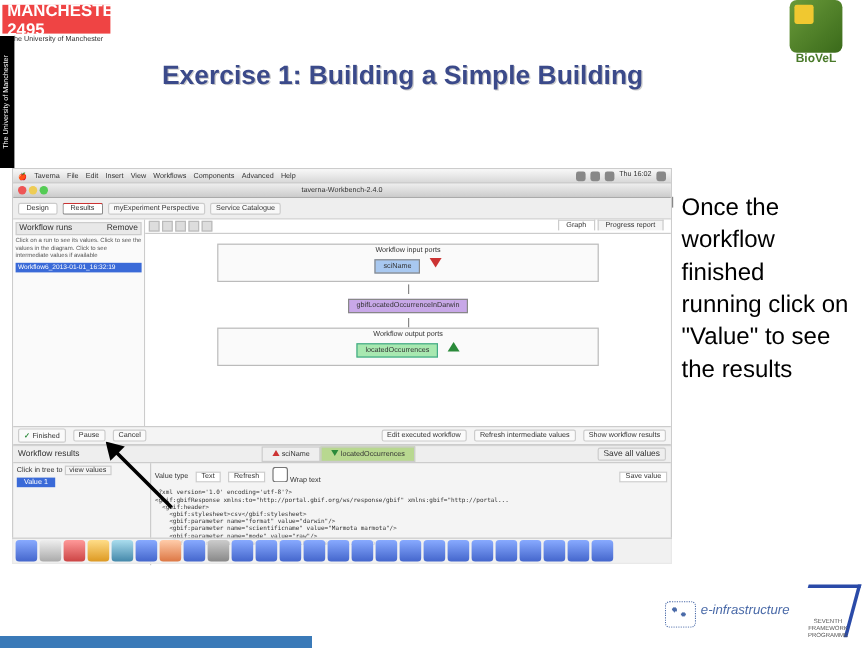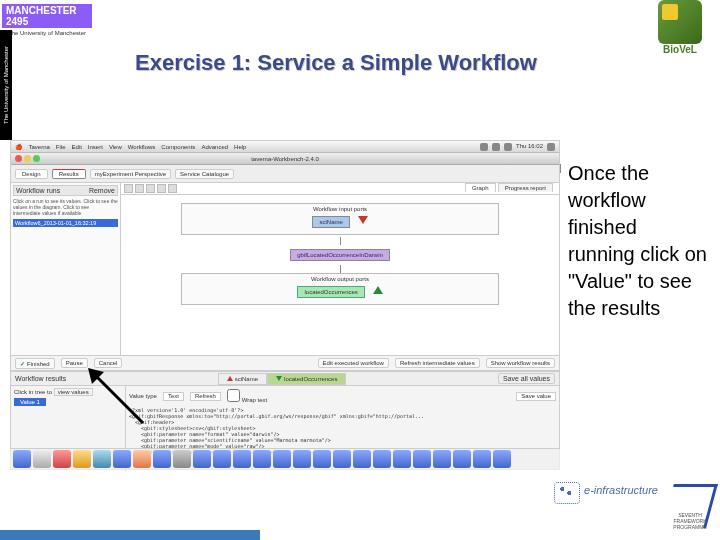--- a/index.html
+++ b/index.html
@@ -1,20 +1,20 @@
 <!DOCTYPE html>
 <html><head>
 <meta charset="utf-8">
 <style>
   * { box-sizing: border-box; margin: 0; padding: 0; }
   body { width: 720px; height: 540px; font-family: Arial, sans-serif; background: #fff; position: relative; overflow: hidden; }
 
   
   .logo-left { position: absolute; top: 4px; left: 2px; display: flex; flex-direction: column; align-items: center; }
-  .manchester-badge { width: 90px; height: 24px; background: #8b5cf6; color: #fff; font-size: 10px; font-weight: bold; padding: 2px 4px; display:flex; flex-direction:column; justify-content:center; }
+  .manchester-badge { width: 90px; height: 24px; background: #ef4444; color: #fff; font-size: 14px; font-weight: bold; padding: 2px 4px; display:flex; flex-direction:column; justify-content:center; }
   .manchester-sub { font-size: 6px; color: #333; margin-top: 2px; }
   .logo-left-side { position:absolute; top:30px; left:0; width:12px; height:110px; background:#000; color:#fff; font-size:6px; writing-mode:vertical-rl; transform:rotate(180deg); display:flex; align-items:center; justify-content:center; }
 
   .logo-right { position: absolute; top: 0; right: 6px; width: 68px; height: 68px; }
   .biovel { font-size: 10px; font-weight: bold; color: #4a7a2a; text-align:center; }
   .biovel-leaf { width: 44px; height: 44px; background: linear-gradient(135deg,#6a9a3a,#3a6a1a); border-radius: 6px; margin: 0 auto; position:relative; }
   .biovel-leaf::before { content:''; position:absolute; left:4px; top:4px; width:16px; height:16px; background:#f0c830; border-radius:2px; }
 
   
   .slide-title { position: absolute; top: 50px; left: 135px; font-size: 22px; font-weight: bold; color: #3b4a8a; text-shadow: 1px 1px 0 #ccc; }
@@ -97,21 +97,21 @@
   .dock { position:absolute; left:10px; bottom:70px; width:550px; height:22px; background:rgba(240,240,240,0.8); border-top:1px solid #ccc; display:flex; gap:2px; padding:1px 3px; }
   .dock div { width:18px; height:18px; border-radius:3px; background:linear-gradient(#8af,#46c); }
   .dock div:nth-child(2){background:linear-gradient(#eee,#aaa);}
   .dock div:nth-child(3){background:linear-gradient(#f99,#c44);}
   .dock div:nth-child(4){background:linear-gradient(#fd8,#d92);}
   .dock div:nth-child(5){background:linear-gradient(#ade,#48a);}
   .dock div:nth-child(7){background:linear-gradient(#fca,#d74);}
   .dock div:nth-child(9){background:linear-gradient(#ccc,#888);}
 
   
-  .footer { position:absolute; bottom:6px; right:8px; display:flex; gap:10px; height:50px; }
+  .footer { position:absolute; bottom:6px; right:8px; display:flex; align-items:center; gap:10px; height:50px; }
   .einfra { font-size:11px; color:#4a6aa8; font-style:italic; position:relative; padding-left:30px; }
   .einfra::before { content:''; position:absolute; left:0; top:-2px; width:24px; height:20px; background:radial-gradient(circle at 30% 30%, #4a6aa8 2px, transparent 2px), radial-gradient(circle at 60% 50%, #4a6aa8 2px, transparent 2px); border:1px dotted #4a6aa8; border-radius:4px; }
   .fp7 { width:44px; height:44px; position:relative; }
   .fp7 .seven { position:absolute; inset:0; border:3px solid #2a4aa8; border-bottom:none; border-left:none; transform:skewX(-15deg); }
   .fp7 .label { position:absolute; bottom:-2px; font-size:5px; color:#555; width:100%; text-align:center; }
 
   .footer-bar { position:absolute; bottom:0; left:0; width:260px; height:10px; background:#3a7ab8; }
 </style>
 </head>
 <body>
@@ -123,21 +123,21 @@
   </div>
   <span class="manchester-sub">The University of Manchester</span>
 </div>
 <div class="logo-left-side">The University of Manchester</div>
 
 <div class="logo-right">
   <div class="biovel-leaf"></div>
   <div class="biovel">BioVeL</div>
 </div>
 
-<h1 class="slide-title">Exercise 1: Service a Simple Workflow</h1>
+<h1 class="slide-title">Exercise 1: Building a Simple Building</h1>
 
 <div class="side-text">
   <span class="bullet"></span>
   <span>Once the workflow finished running click on "Value" to see the results</span>
 </div>
 
 <div class="app">
 
   <div class="mac-menu">
     <span>🍎</span>

